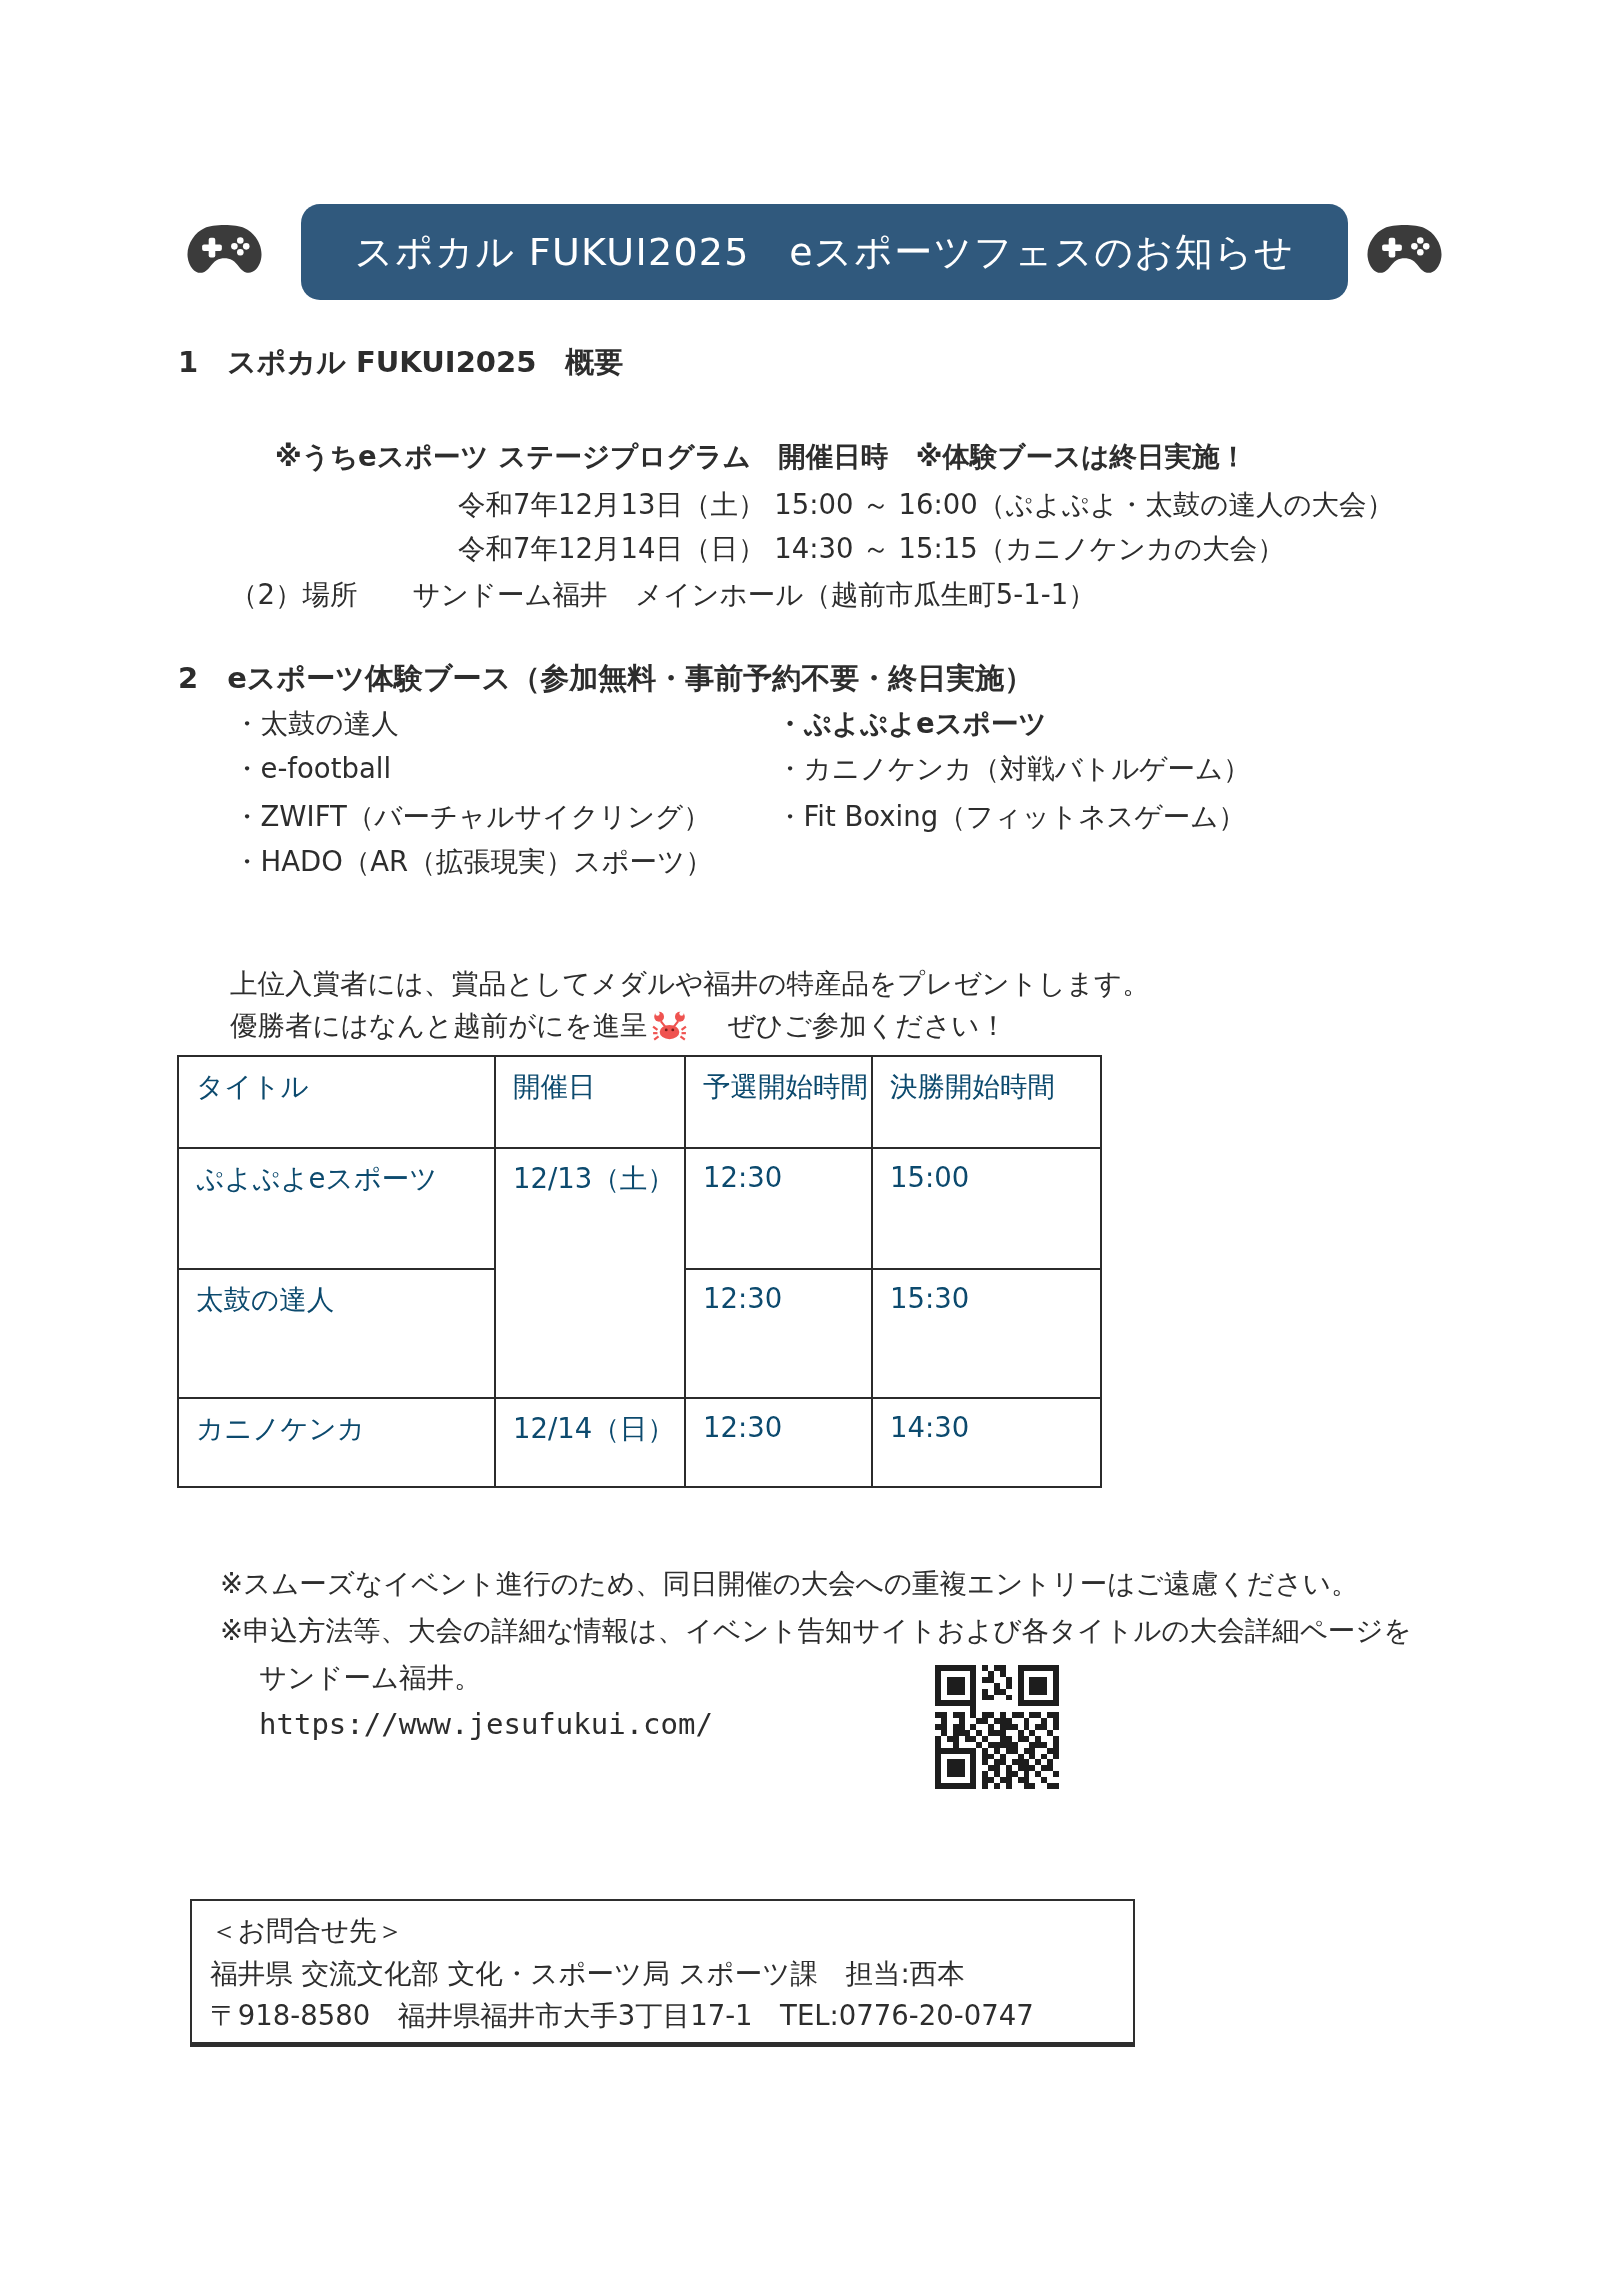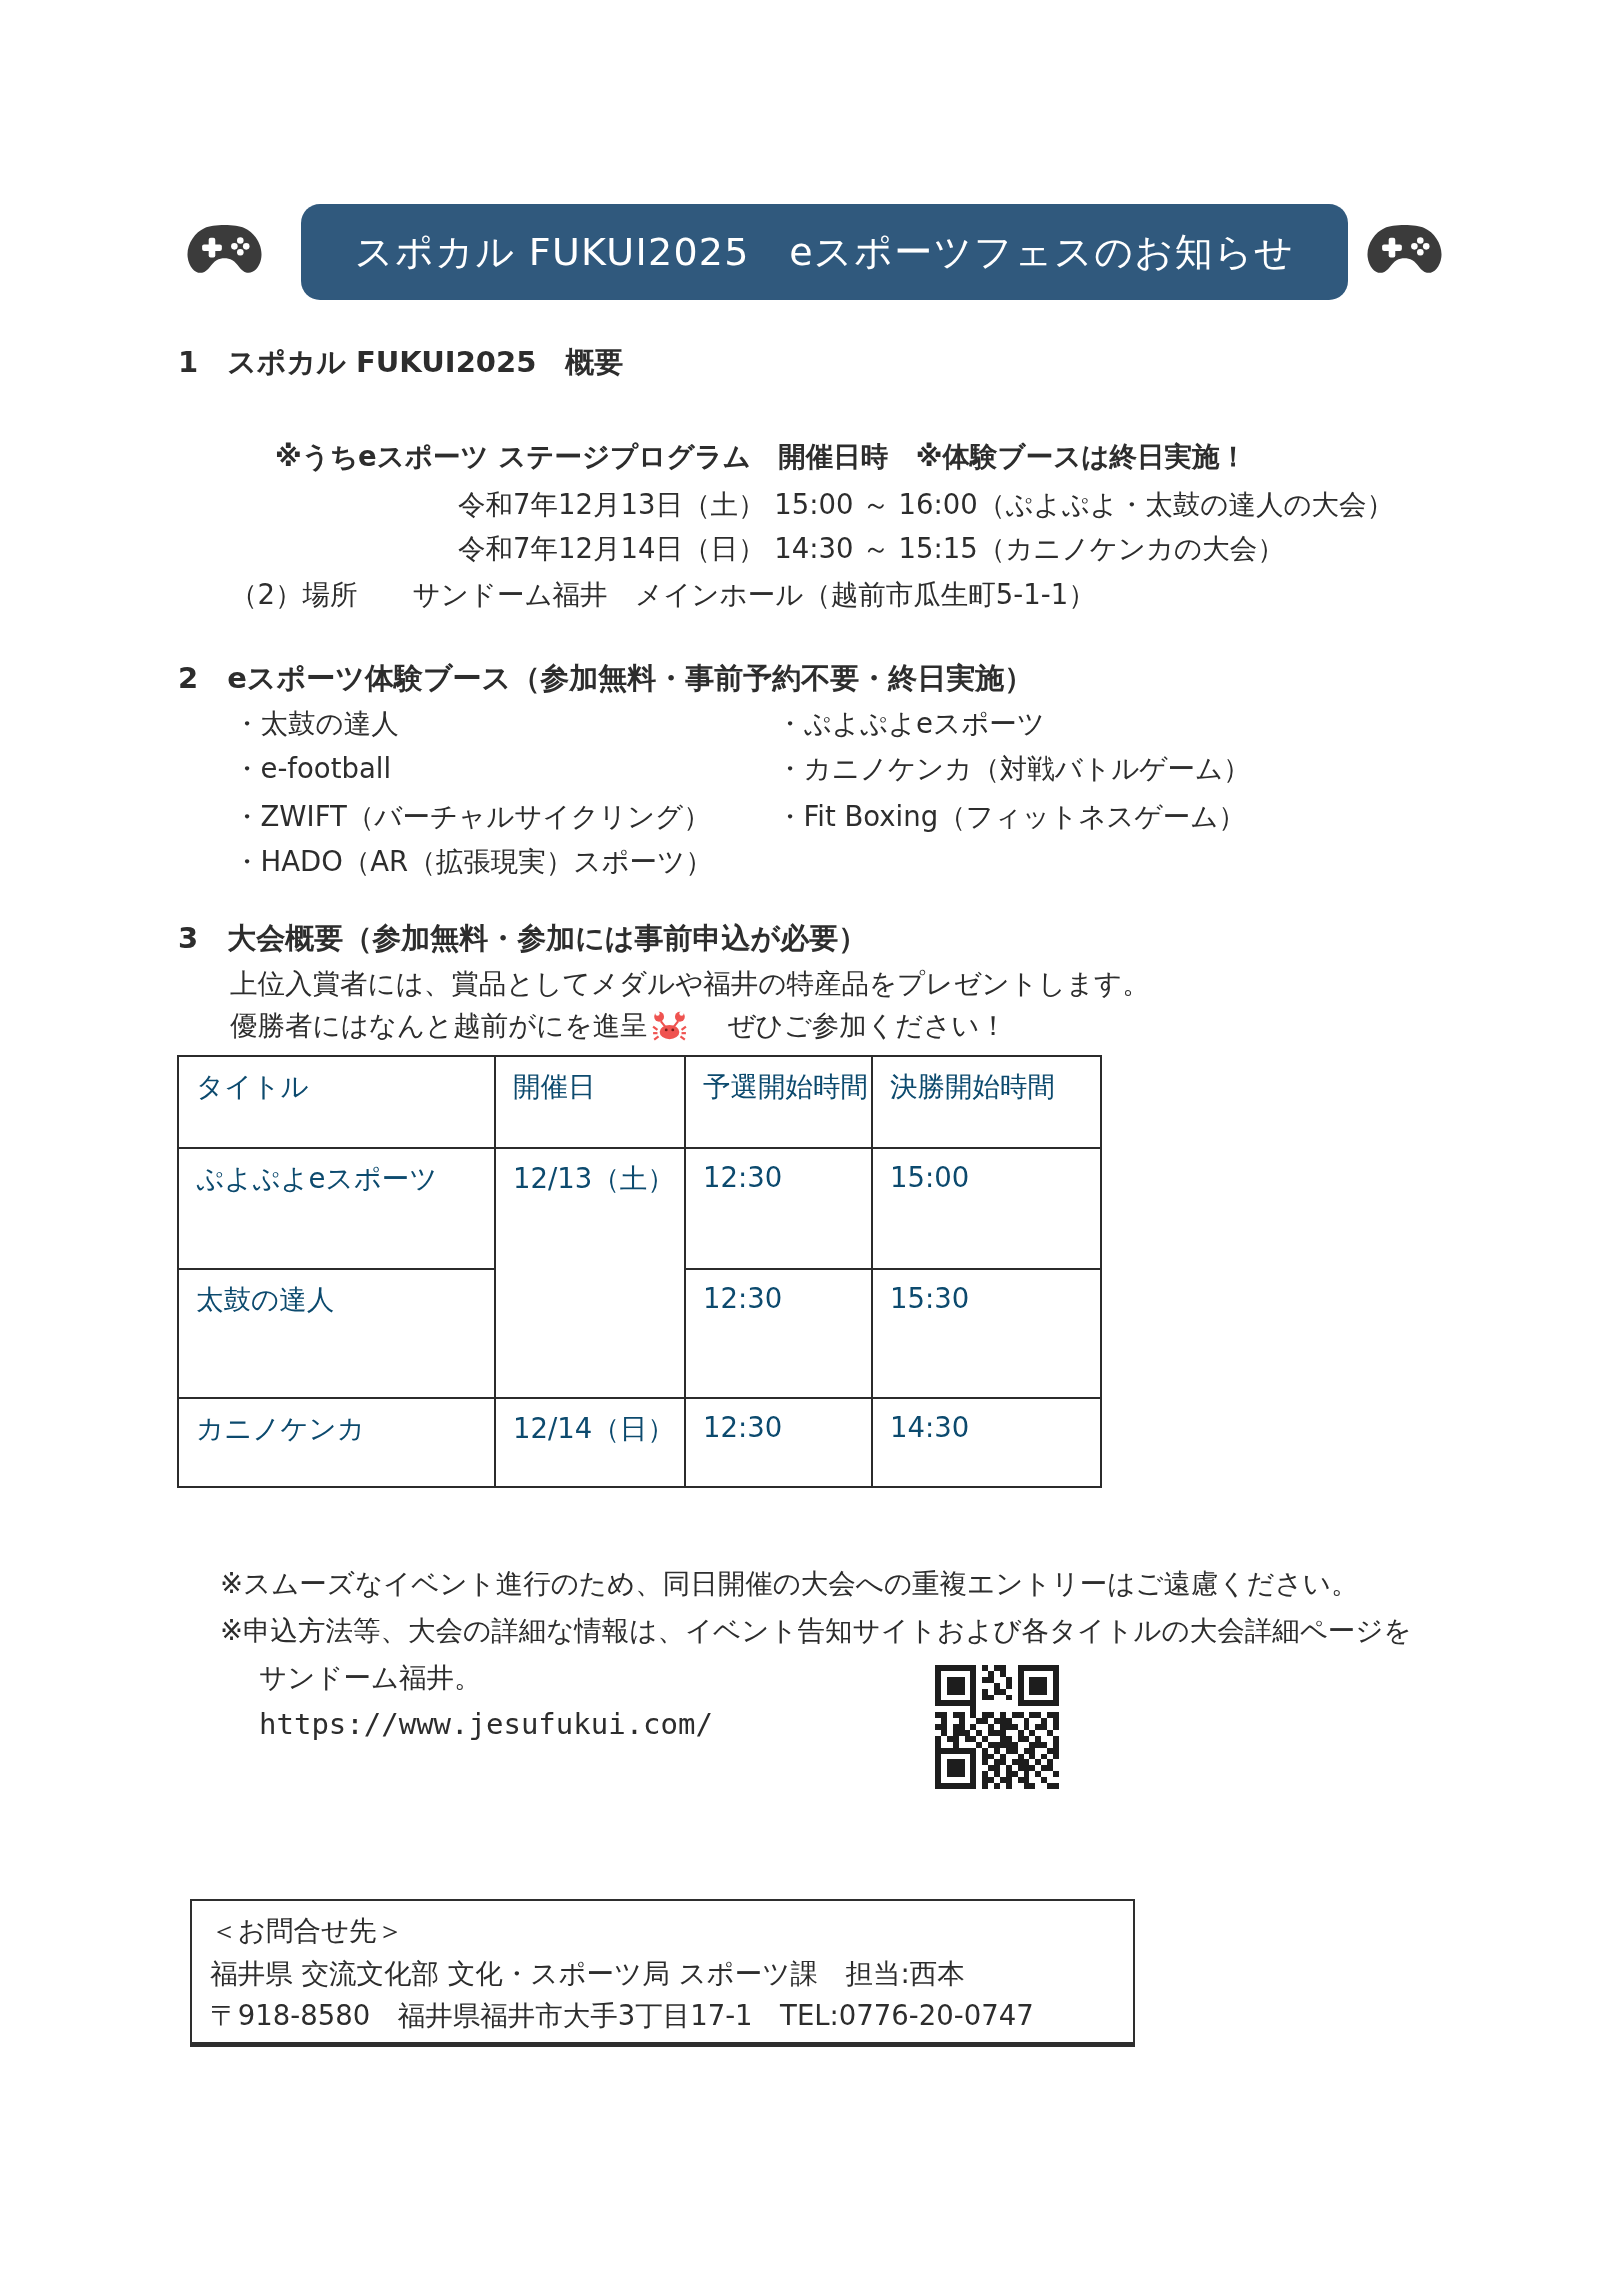--- a/index.html
+++ b/index.html
@@ -81,25 +81,24 @@
   <div class="t bold" style="left:275px;top:439px;">※うちeスポーツ ステージプログラム　開催日時　※体験ブースは終日実施！</div>
   <div class="t" style="left:458px;top:487px;">令和7年12月13日（土） 15:00 ～ 16:00（ぷよぷよ・太鼓の達人の大会）</div>
   <div class="t" style="left:458px;top:531px;">令和7年12月14日（日） 14:30 ～ 15:15（カニノケンカの大会）</div>
   <div class="t" style="left:230px;top:577px;">（2）場所　　サンドーム福井　メインホール（越前市瓜生町5-1-1）</div>
 
   <div class="t bold" style="left:178px;top:660px;font-size:29px;">2　eスポーツ体験ブース（参加無料・事前予約不要・終日実施）</div>
   <div class="t" style="left:233px;top:706px;">・太鼓の達人</div>
   <div class="t" style="left:233px;top:751px;">・e-football</div>
   <div class="t" style="left:233px;top:799px;">・ZWIFT（バーチャルサイクリング）</div>
   <div class="t" style="left:233px;top:844px;">・HADO（AR（拡張現実）スポーツ）</div>
-  <div class="t" style="left:776px;top:706px;">・ぷよぷよeスポーツ</div>
+  <div class="t" style="left:776px;top:706px;font-weight:bold;">・ぷよぷよeスポーツ</div>
   <div class="t" style="left:776px;top:751px;">・カニノケンカ（対戦バトルゲーム）</div>
   <div class="t" style="left:776px;top:799px;">・Fit Boxing（フィットネスゲーム）</div>
 
-  <div class="t bold" style="left:178px;top:920px;font-size:29px;">3　大会概要（参加無料・参加には事前申込が必要）</div>
   <div class="t" style="left:230px;top:966px;">上位入賞者には、賞品としてメダルや福井の特産品をプレゼントします。</div>
   <div class="t crabline" style="left:230px;top:1008px;">
     <span>優勝者にはなんと越前がにを進呈</span>
     <svg width="35" height="33" viewBox="0 0 64 60" style="margin:0 3.9px;">
       <circle cx="13" cy="14" r="9" fill="#ef5350"></circle>
       <circle cx="51" cy="14" r="9" fill="#ef5350"></circle>
       <circle cx="10" cy="8" r="4" fill="#ffffff"></circle>
       <circle cx="54" cy="8" r="4" fill="#ffffff"></circle>
       <g stroke="#ef5350" stroke-width="4" fill="none">
         <path d="M16,22 L24,32"></path>

